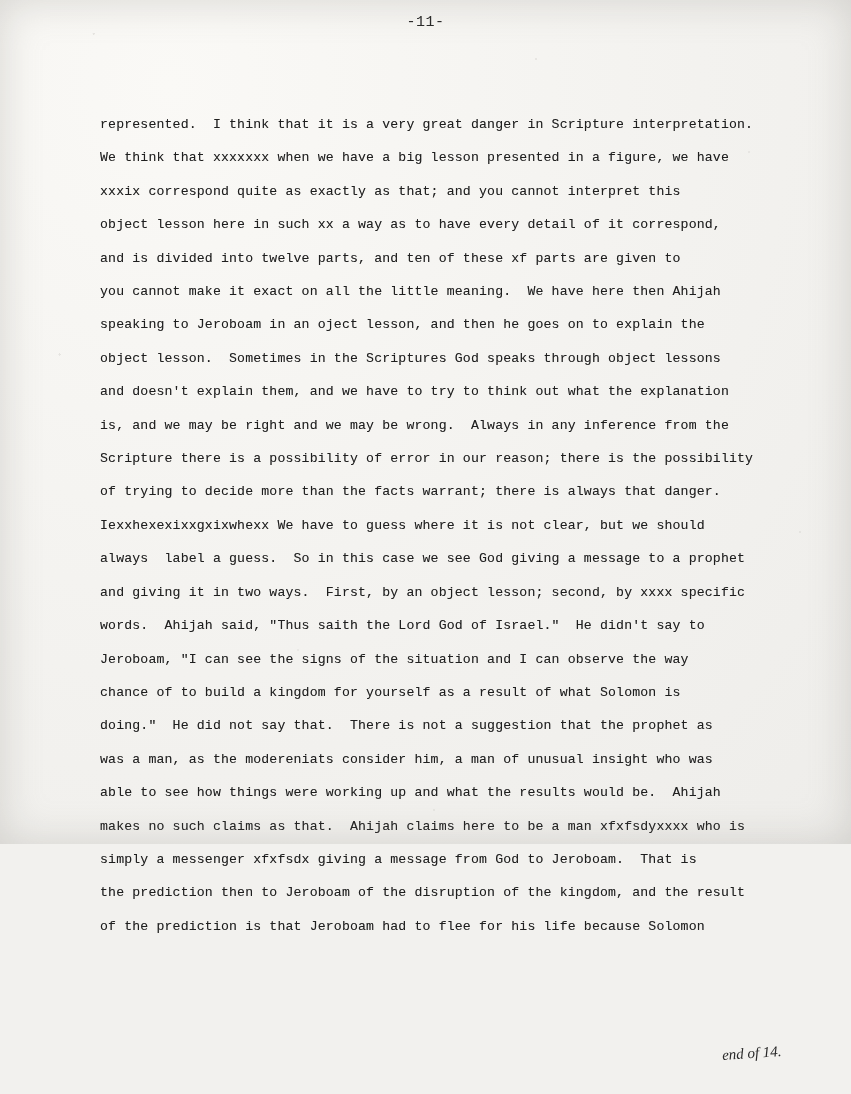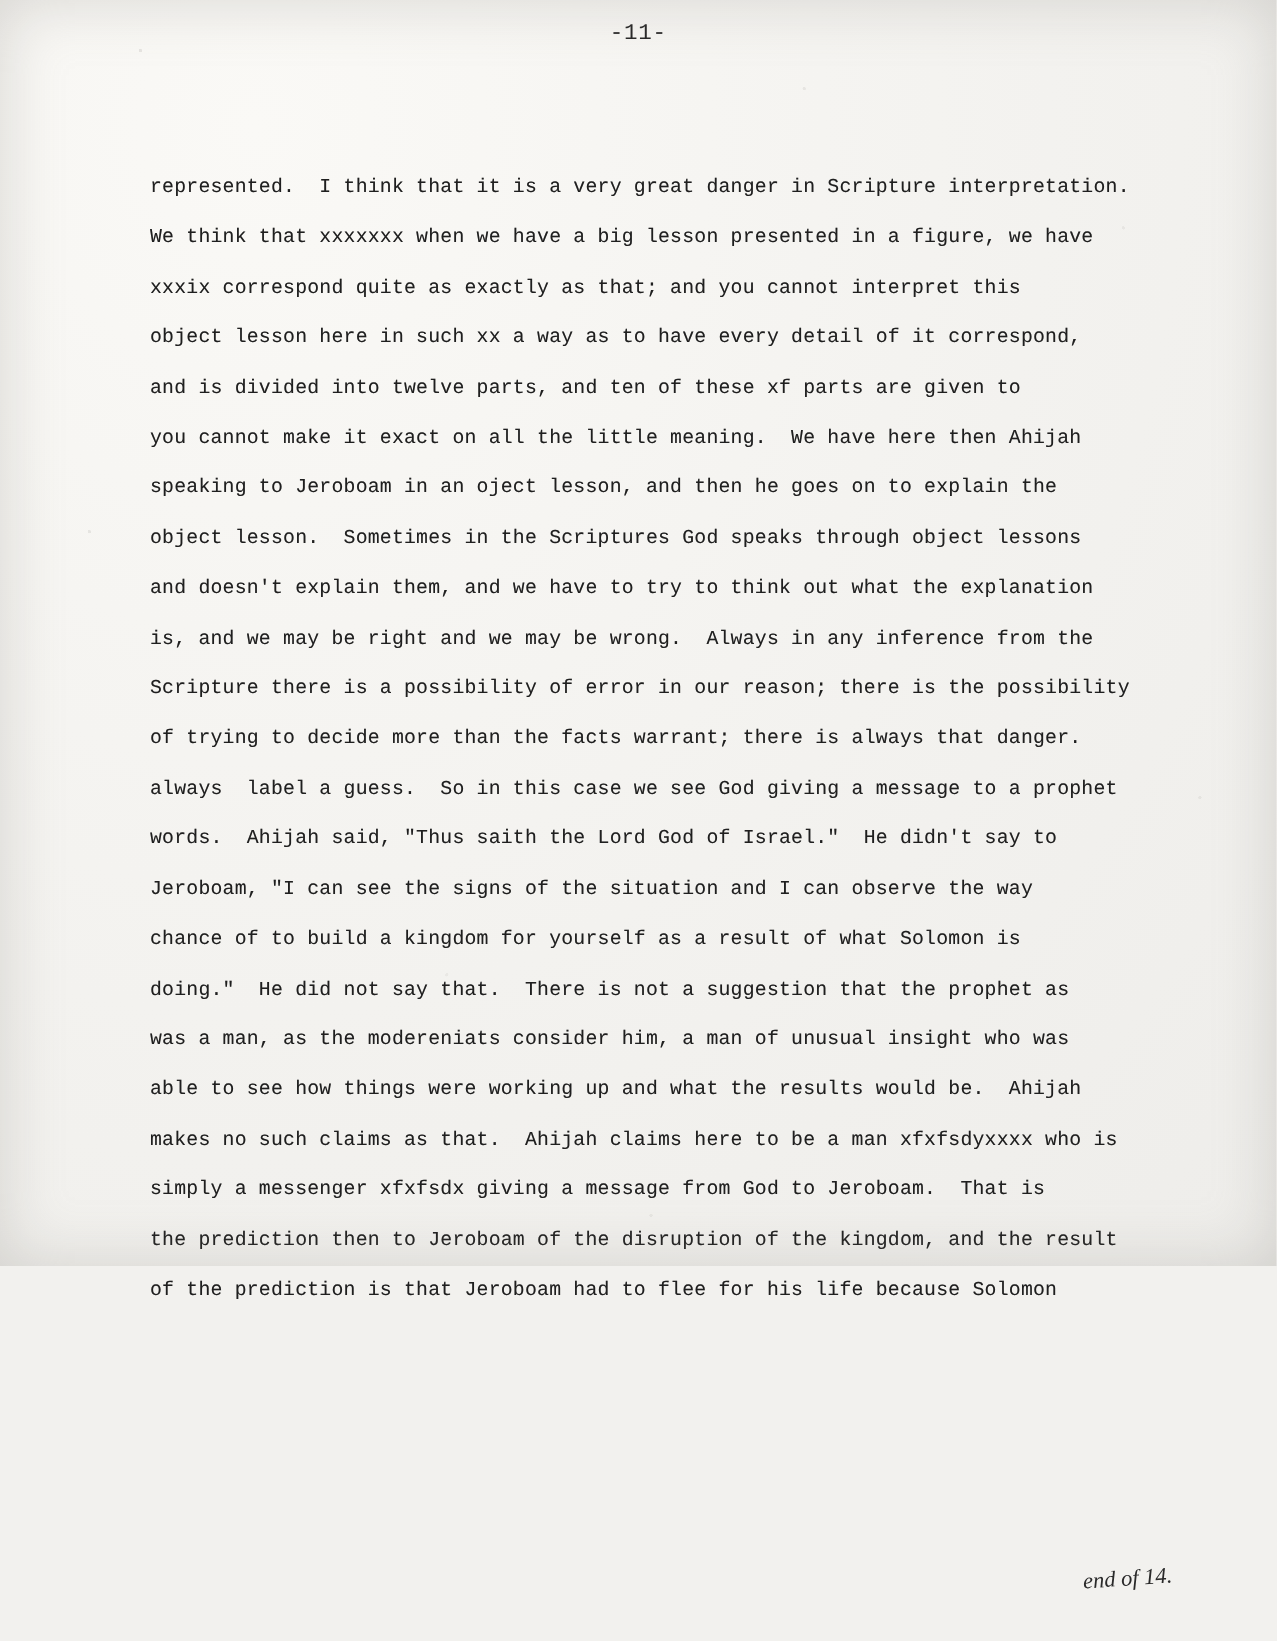--- a/index.html
+++ b/index.html
@@ -93,21 +93,23 @@
     <div class="line">xxxix correspond quite as exactly as that; and you cannot interpret this</div>
     <div class="line">object lesson here in such xx a way as to have every detail of it correspond,</div>
     <div class="line">and is divided into twelve parts, and ten of these xf parts are given to</div>
     <div class="line">you cannot make it exact on all the little meaning.  We have here then Ahijah</div>
     <div class="line">speaking to Jeroboam in an oject lesson, and then he goes on to explain the</div>
     <div class="line">object lesson.  Sometimes in the Scriptures God speaks through object lessons</div>
     <div class="line">and doesn't explain them, and we have to try to think out what the explanation</div>
     <div class="line">is, and we may be right and we may be wrong.  Always in any inference from the</div>
     <div class="line">Scripture there is a possibility of error in our reason; there is the possibility</div>
     <div class="line">of trying to decide more than the facts warrant; there is always that danger.</div>
+    <div class="line">Iexxhexexixxgxixwhexx We have to guess where it is not clear, but we should</div>
     <div class="line">always  label a guess.  So in this case we see God giving a message to a prophet</div>
+    <div class="line">and giving it in two ways.  First, by an object lesson; second, by xxxx specific</div>
     <div class="line">words.  Ahijah said, "Thus saith the Lord God of Israel."  He didn't say to</div>
     <div class="line">Jeroboam, "I can see the signs of the situation and I can observe the way</div>
     <div class="line">chance of to build a kingdom for yourself as a result of what Solomon is</div>
     <div class="line">doing."  He did not say that.  There is not a suggestion that the prophet as</div>
     <div class="line">was a man, as the modereniats consider him, a man of unusual insight who was</div>
     <div class="line">able to see how things were working up and what the results would be.  Ahijah</div>
     <div class="line">makes no such claims as that.  Ahijah claims here to be a man xfxfsdyxxxx who is</div>
     <div class="line">simply a messenger xfxfsdx giving a message from God to Jeroboam.  That is</div>
     <div class="line">the prediction then to Jeroboam of the disruption of the kingdom, and the result</div>
     <div class="line">of the prediction is that Jeroboam had to flee for his life because Solomon</div>

